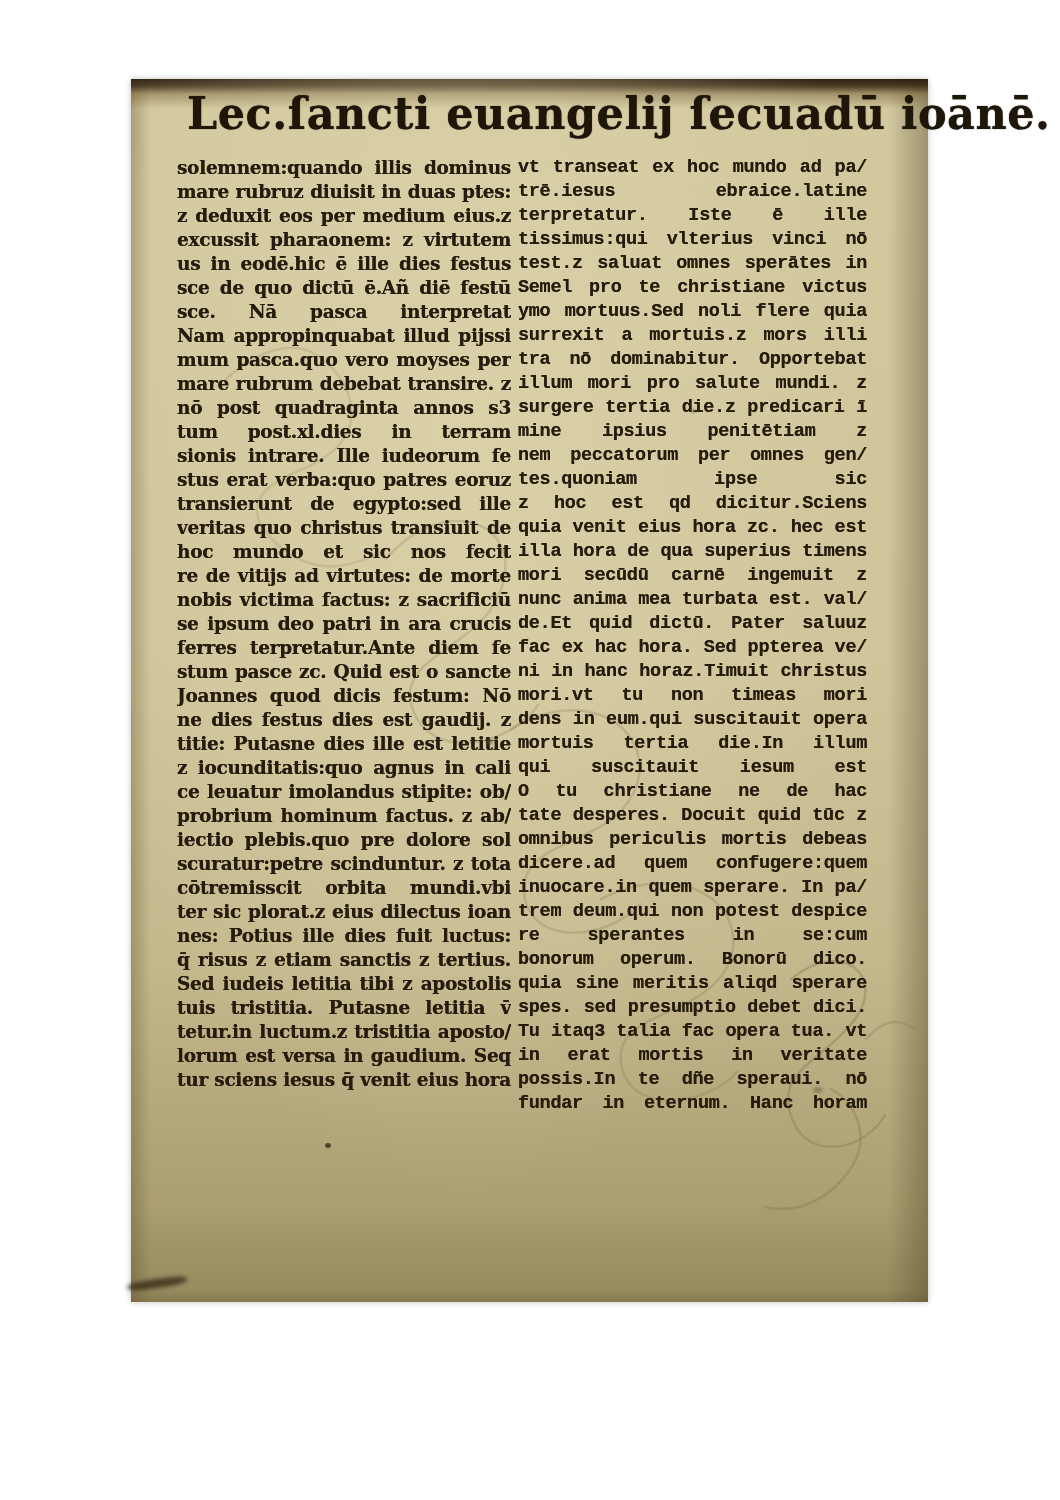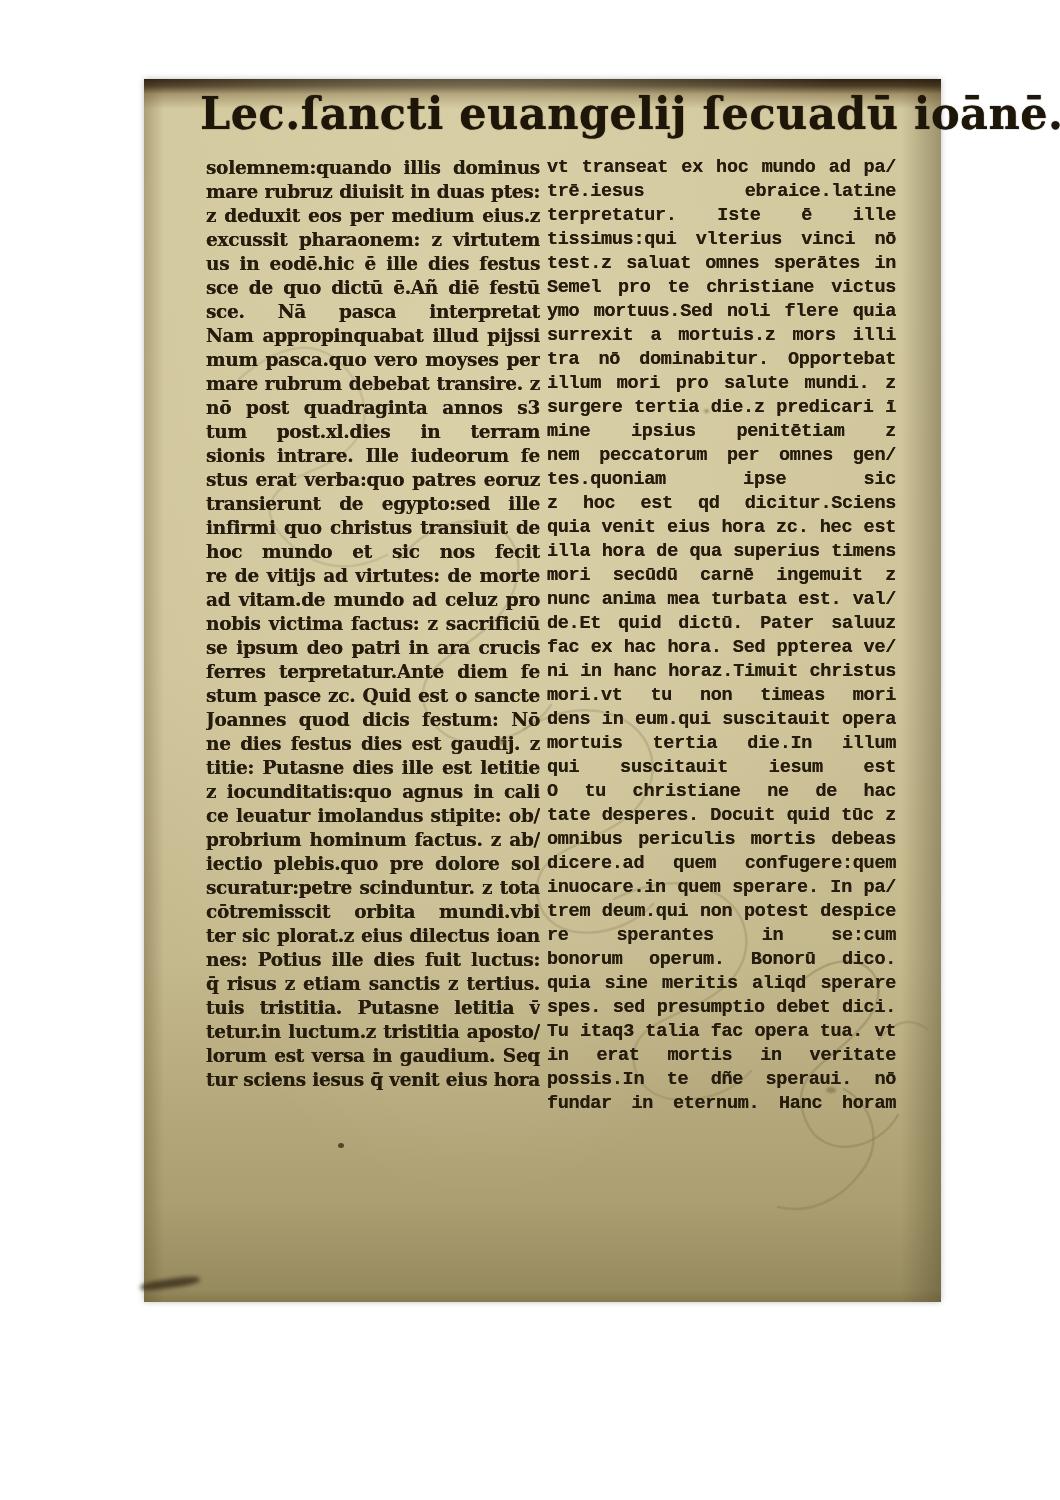--- a/index.html
+++ b/index.html
@@ -4,21 +4,21 @@
 <style>
   html,body{margin:0;padding:0;}
   body{
     width:1060px;height:1500px;position:relative;
     background:#ffffff;
     font-family:"DejaVu Serif","Liberation Serif",serif;
     overflow:hidden;
   }
   
   .scan{
-    position:absolute;left:144px;top:79px;width:797px;height:1223px;
+    position:absolute;left:131px;top:79px;width:797px;height:1223px;
     background:
       radial-gradient(ellipse at 42% 30%, rgba(226,217,178,.55) 0%, rgba(0,0,0,0) 62%),
       linear-gradient(180deg, rgba(40,27,12,.96) 0px, rgba(52,36,16,.85) 7px, rgba(104,80,40,.45) 15px, rgba(0,0,0,0) 30px),
       linear-gradient(90deg, rgba(92,76,40,.35) 0%, rgba(0,0,0,0) 2.5%, rgba(0,0,0,0) 95%, rgba(76,66,36,.40) 100%),
       linear-gradient(180deg, #d3c99f 0%, #cfc49a 48%, #c4b88d 72%, #ab9e71 92%, #968a5f 99%, #87794f 100%);
     box-shadow:0 0 6px rgba(0,0,0,.25);
   }
   
   .header{
     position:absolute;left:56px;top:10px;width:700px;height:58px;
@@ -26,21 +26,20 @@
     letter-spacing:.5px;white-space:nowrap;
     transform:scaleY(1.04);
     text-shadow:0 0 1px #2a2010;
   }
   
   .col{
     position:absolute;top:77px;
     font-size:18.5px;font-weight:bold;color:#251c0d;
     letter-spacing:-0.3px;
     text-shadow:0 0 .6px rgba(35,26,12,.85);
-    margin-left:16px;
   }
   .col-left{left:46px;width:334px;}
   .col-right{left:387px;width:349px;font-family:Liberation Mono, monospace;}
   .line{
     height:24px;line-height:24px;overflow:hidden;
     text-align:justify;text-align-last:justify;
   }
   
   .watermark{position:absolute;left:0;top:0;width:797px;height:1223px;pointer-events:none;}
   
@@ -83,40 +82,40 @@
       <div class="line">sce de quo dictū ē.Añ diē festū pa</div>
       <div class="line">sce. Nā pasca interpretat transit⁹</div>
       <div class="line">Nam appropinquabat illud pijssi</div>
       <div class="line">mum pasca.quo vero moyses per</div>
       <div class="line">mare rubrum debebat transire. z</div>
       <div class="line">nō post quadraginta annos s3 tan</div>
       <div class="line">tum post.xl.dies in terram promis</div>
       <div class="line">sionis intrare. Ille iudeorum fe</div>
       <div class="line">stus erat verba:quo patres eoruz</div>
       <div class="line">transierunt de egypto:sed ille fuit</div>
-      <div class="line">infirmi quo christus transiuit de</div>
+      <div class="line">veritas quo christus transiuit de</div>
       <div class="line">hoc mundo et sic nos fecit transi/</div>
       <div class="line">re de vitijs ad virtutes: de morte</div>
-      <div class="line">ad vitam.de mundo ad celuz pro</div>
       <div class="line">nobis victima factus: z sacrificiū</div>
       <div class="line">se ipsum deo patri in ara crucis of</div>
       <div class="line">ferres terpretatur.Ante diem fe</div>
       <div class="line">stum pasce zc. Quid est o sancte</div>
       <div class="line">Joannes quod dicis festum: Nō</div>
       <div class="line">ne dies festus dies est gaudij. z le</div>
       <div class="line">titie: Putasne dies ille est letitie</div>
       <div class="line">z iocunditatis:quo agnus in cali</div>
       <div class="line">ce leuatur imolandus stipite: ob/</div>
       <div class="line">probrium hominum factus. z ab/</div>
       <div class="line">iectio plebis.quo pre dolore sol ob</div>
       <div class="line">scuratur:petre scinduntur. z tota</div>
       <div class="line">cōtremisscit orbita mundi.vbi ma</div>
       <div class="line">ter sic plorat.z eius dilectus ioan</div>
       <div class="line">nes: Potius ille dies fuit luctus:</div>
       <div class="line">q̄ risus z etiam sanctis z tertius.</div>
+      <div class="line">Sed iudeis letitia tibi z apostolis</div>
       <div class="line">tuis tristitia. Putasne letitia v̄</div>
       <div class="line">tetur.in luctum.z tristitia aposto/</div>
       <div class="line">lorum est versa in gaudium. Seq</div>
       <div class="line">tur sciens iesus q̄ venit eius hora</div>
     </div>
 
   <div class="col col-right">
       <div class="line">vt transeat ex hoc mundo ad pa/</div>
       <div class="line">trē.iesus ebraice.latine saluator ī</div>
       <div class="line">terpretatur. Iste ē ille saluator for</div>

